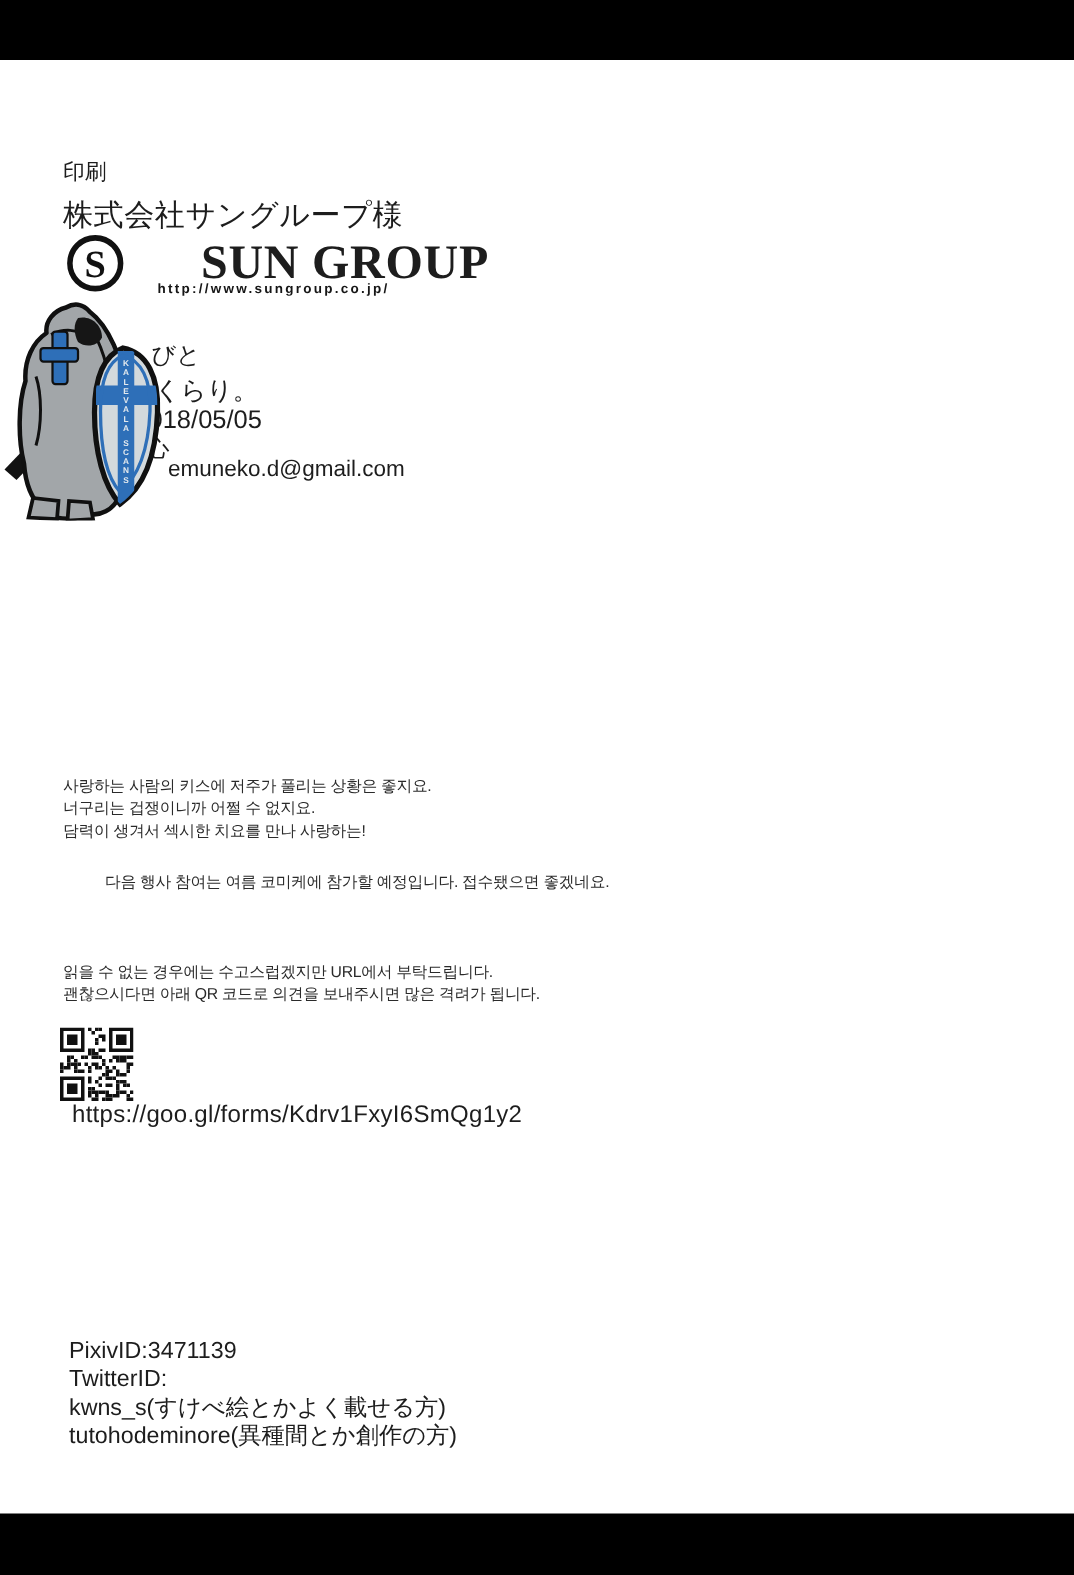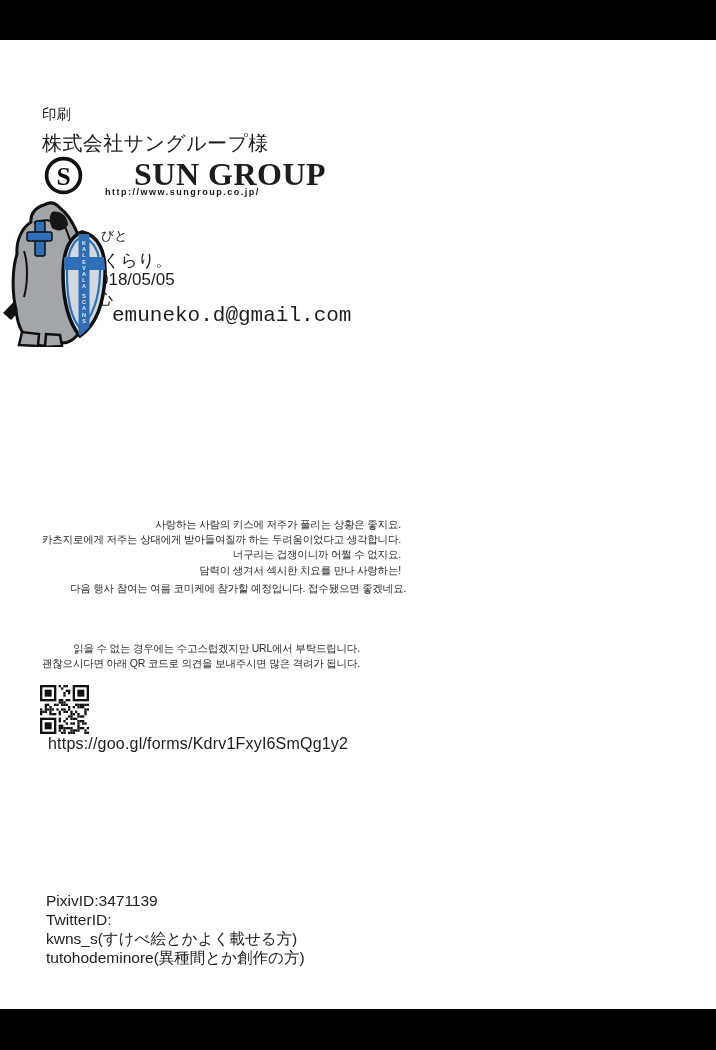--- a/index.html
+++ b/index.html
@@ -31,27 +31,27 @@
   .wm-text{
     z-index:3;width:12px;text-align:center;
     writing-mode:vertical-rl;text-orientation:upright;
     font-size:5.5px;font-weight:bold;letter-spacing:0.2px;
     color:#e3e9ee;line-height:12px;white-space:nowrap;
   }
   #wm-top{left:78px;top:240px;height:48px;}
   #wm-bottom{left:78px;top:292px;height:32px;}
 
   .fragment{z-index:1;white-space:nowrap;}
-  #frag-0{left:101px;top:227px;font-size:13px;}
+  #frag-0{left:101px;top:227px;font-size:16px;}
   #frag-1{left:103px;top:249px;font-size:17px;}
   #frag-2{left:99px;top:270px;font-size:17px;}
   #frag-3{left:97px;top:289px;font-size:16px;}
-  #frag-4{left:112px;top:304px;font-size:21px;font-family:Liberation Mono, monospace;}
-
-  .para{left:42px;font-size:10.5px;line-height:15.2px;color:#2a2a2a;letter-spacing:-0.2px;white-space:nowrap;text-align:right;}
+  #frag-4{left:112px;top:304px;font-size:15px;}
+
+  .para{left:42px;font-size:10.5px;line-height:15.2px;color:#2a2a2a;letter-spacing:-0.2px;white-space:nowrap;}
   #para-0{top:517px;}
   #para-1{top:581px;margin-left:28px;}
   #para-2{top:641px;}
   .para div{white-space:nowrap;}
 
   #qr-code{left:40px;top:685px;width:49px;height:49px;}
   #form-url{left:48px;top:735px;font-size:16px;letter-spacing:0.2px;white-space:nowrap;}
 
   #contact{left:46px;top:892px;font-size:15.5px;line-height:18.9px;}
   #contact div{white-space:nowrap;}
@@ -112,21 +112,20 @@
 <div class="abs wm-text" id="wm-bottom">SCANS</div>
 
 <div class="abs fragment" id="frag-0">びと</div>
 <div class="abs fragment" id="frag-1">くらり。</div>
 <div class="abs fragment" id="frag-2">018/05/05</div>
 <div class="abs fragment" id="frag-3">心</div>
 <div class="abs fragment" id="frag-4">emuneko.d@gmail.com</div>
 
 <div class="abs para" id="para-0">
   <div>사랑하는 사람의 키스에 저주가 풀리는 상황은 좋지요.</div>
-  <div>카츠지로에게 저주는 상대에게 받아들여질까 하는 두려움이었다고 생각합니다.</div>
   <div>너구리는 겁쟁이니까 어쩔 수 없지요.</div>
   <div>담력이 생겨서 섹시한 치요를 만나 사랑하는!</div>
 </div>
 <div class="abs para" id="para-1">
   <div>다음 행사 참여는 여름 코미케에 참가할 예정입니다. 접수됐으면 좋겠네요.</div>
 </div>
 <div class="abs para" id="para-2">
   <div>읽을 수 없는 경우에는 수고스럽겠지만 URL에서 부탁드립니다.</div>
   <div>괜찮으시다면 아래 QR 코드로 의견을 보내주시면 많은 격려가 됩니다.</div>
 </div>

